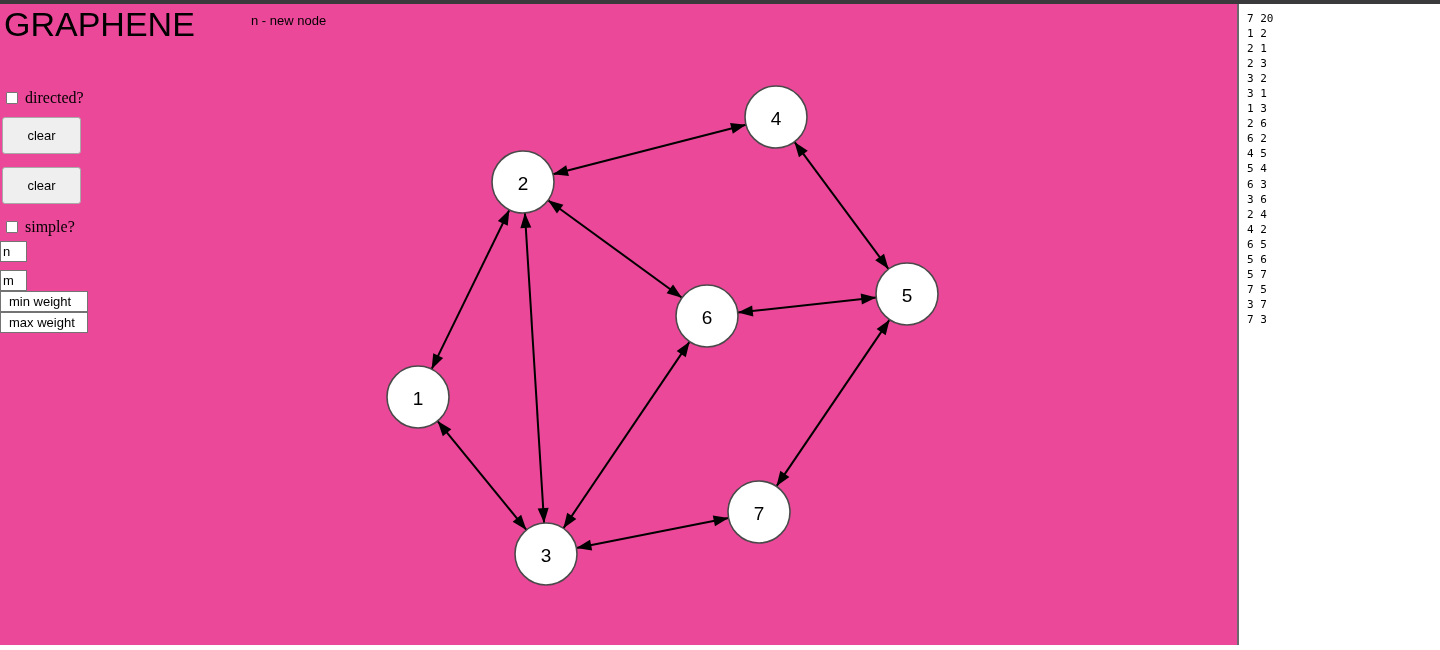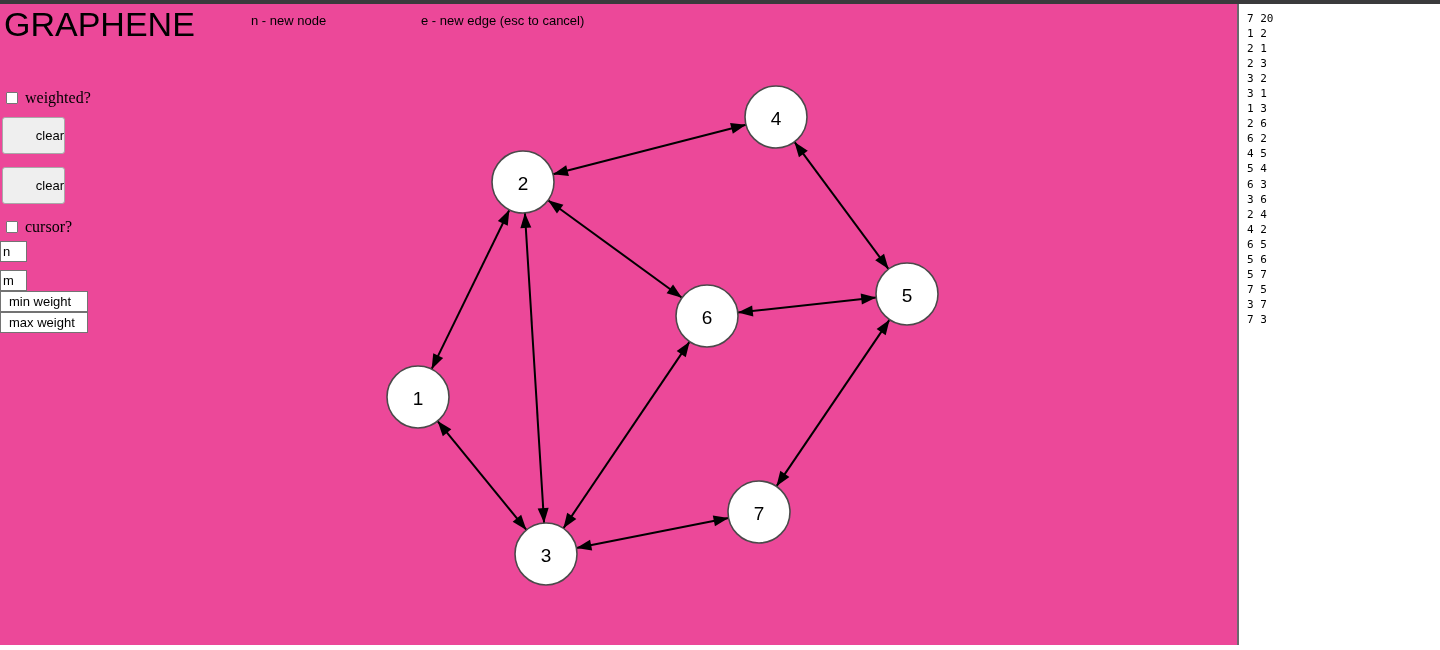--- a/index.html
+++ b/index.html
@@ -91,32 +91,32 @@
     height: 12px;
     margin: 0 3px 0 6px;
     border: 1px solid #767676;
     background: #fff;
     vertical-align: -1px;
     padding: 0;
     border-radius: 1px;
   }
   .btn {
     display: block;
-    width: 63px;
+    width: 79px;
     height: 37px;
     margin: 8px 0 0 2px;
     background: #efefef;
     border: 1px solid #a9a9a9;
     border-radius: 3px;
     font-family: "Liberation Sans", sans-serif;
     font-size: 13px;
     color: #000;
     cursor: pointer;
     padding: 0;
-    text-align: right;
+    text-align: center;
   }
   #row-clear { margin-top: 9px; }
   #row-random { margin-top: 13px; }
   #row-simple { margin-top: 13px; }
 
   .txt {
     display: block;
     box-sizing: border-box;
     height: 21px;
     background: #ffffff;
@@ -184,37 +184,36 @@
 
 <div id="app">
 
   <div class="topbar"></div>
 
   <div class="canvas-area">
 
     <div class="app-title">GRAPHENE</div>
 
     <div class="hint hint-1">n - new node</div>
-    <div class="hint hint-2">e - new edge (esc to cancel)</div>
 
     <div class="controls">
 
 
       <label class="check-row">
         <input type="checkbox" style="">
-        <span>weighted?</span>
+        <span>directed?</span>
       </label>
 
       <button class="btn" id="row-clear">clear</button>
 
       <button class="btn" id="row-random">clear</button>
 
       <label class="check-row" id="row-simple">
         <input type="checkbox" style="">
-        <span>cursor?</span>
+        <span>simple?</span>
       </label>
 
       <input class="txt txt-narrow" id="field-n" type="text" placeholder="n" style="">
 
       <input class="txt txt-narrow" id="field-m" type="text" placeholder="m" style="">
 
       <input class="txt txt-wide" id="field-min" type="text" placeholder="min weight" style="">
 
       <input class="txt txt-wide" id="field-max" type="text" placeholder="max weight" style="">
 

